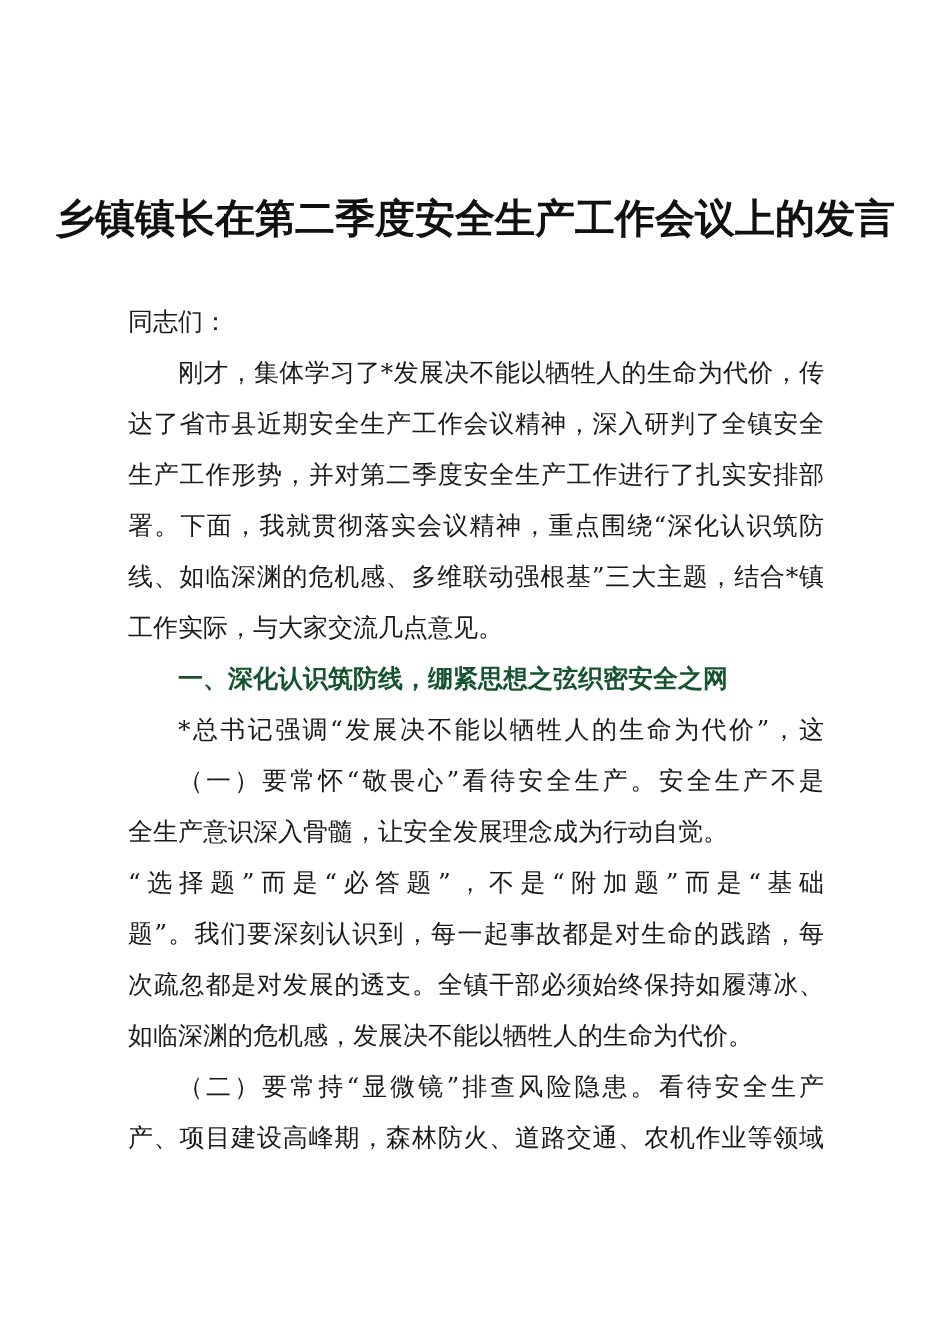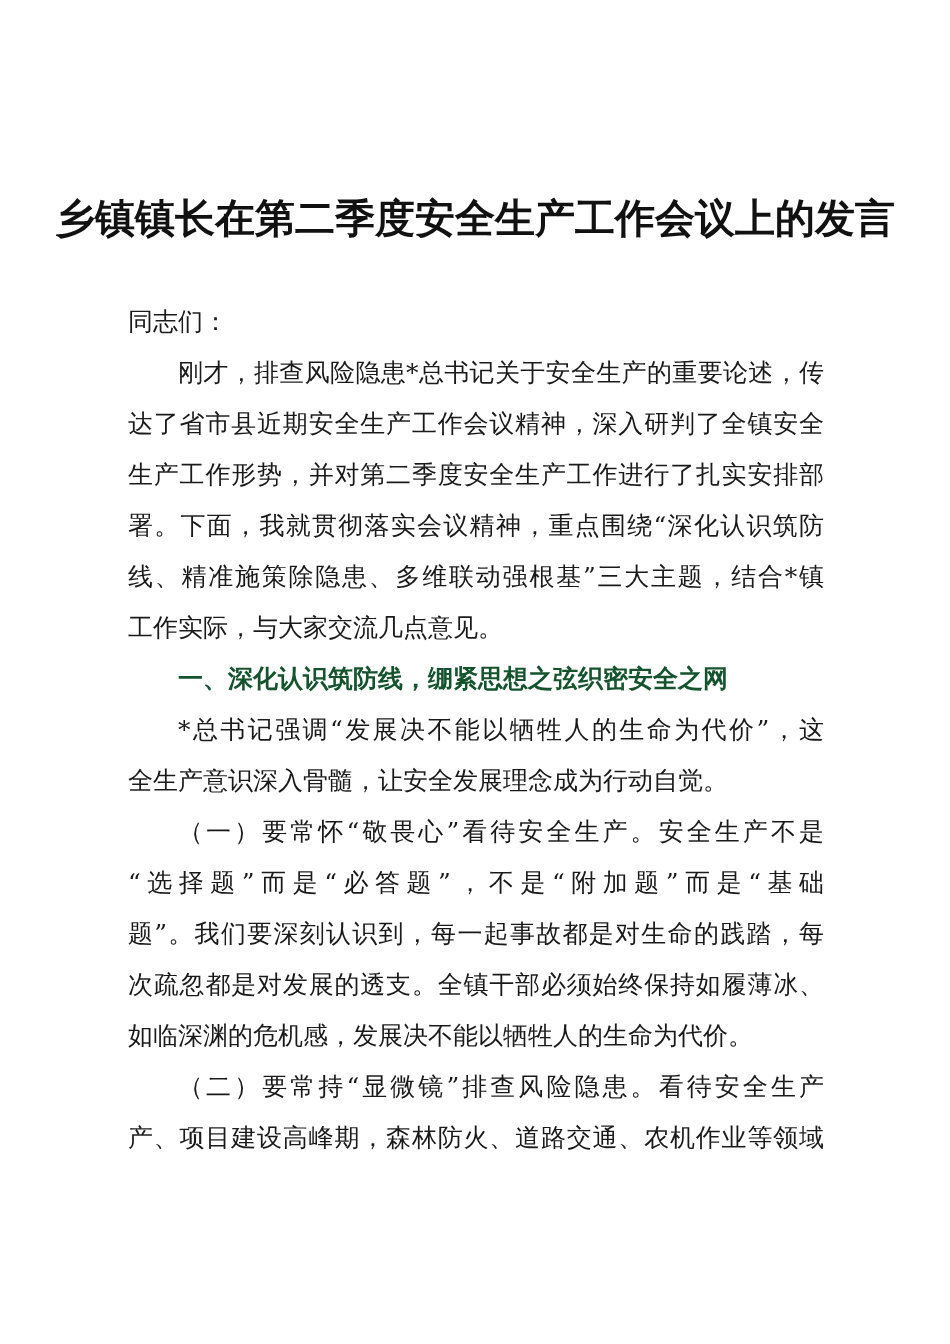--- a/index.html
+++ b/index.html
@@ -69,33 +69,33 @@
 <body>
 
 <div class="page">
 
   <div class="title">乡镇镇长在第二季度安全生产工作会议上的发言</div>
 
   <div class="body-text">
 
     <span class="line last">同志们：</span>
 
-    <span class="line indent">刚才，排查风险隐患*总书记关于安全生产的重要论述，传</span>
+    <span class="line indent">刚才，集体学习了*发展决不能以牺牲人的生命为代价，传</span>
     <span class="line">达了省市县近期安全生产工作会议精神，深入研判了全镇安全</span>
     <span class="line">生产工作形势，并对第二季度安全生产工作进行了扎实安排部</span>
     <span class="line">署。下面，我就贯彻落实会议精神，重点围绕“深化认识筑防</span>
-    <span class="line">线、精准施策除隐患、多维联动强根基”三大主题，结合*镇</span>
+    <span class="line">线、如临深渊的危机感、多维联动强根基”三大主题，结合*镇</span>
     <span class="line last">工作实际，与大家交流几点意见。</span>
 
     <span class="line indent heading">一、深化认识筑防线，绷紧思想之弦织密安全之网</span>
 
     <span class="line indent">*总书记强调“发展决不能以牺牲人的生命为代价”，这</span>
+    <span class="line indent">（一）要常怀“敬畏心”看待安全生产。安全生产不是</span>
+
     <span class="line last">全生产意识深入骨髓，让安全发展理念成为行动自觉。</span>
-
-    <span class="line indent">（一）要常怀“敬畏心”看待安全生产。安全生产不是</span>
     <span class="line">“选择题”而是“必答题”，不是“附加题”而是“基础</span>
     <span class="line">题”。我们要深刻认识到，每一起事故都是对生命的践踏，每</span>
     <span class="line">次疏忽都是对发展的透支。全镇干部必须始终保持如履薄冰、</span>
     <span class="line last">如临深渊的危机感，发展决不能以牺牲人的生命为代价。</span>
 
     <span class="line indent">（二）要常持“显微镜”排查风险隐患。看待安全生产</span>
     <span class="line">产、项目建设高峰期，森林防火、道路交通、农机作业等领域</span>
 
   </div>
 </div>

